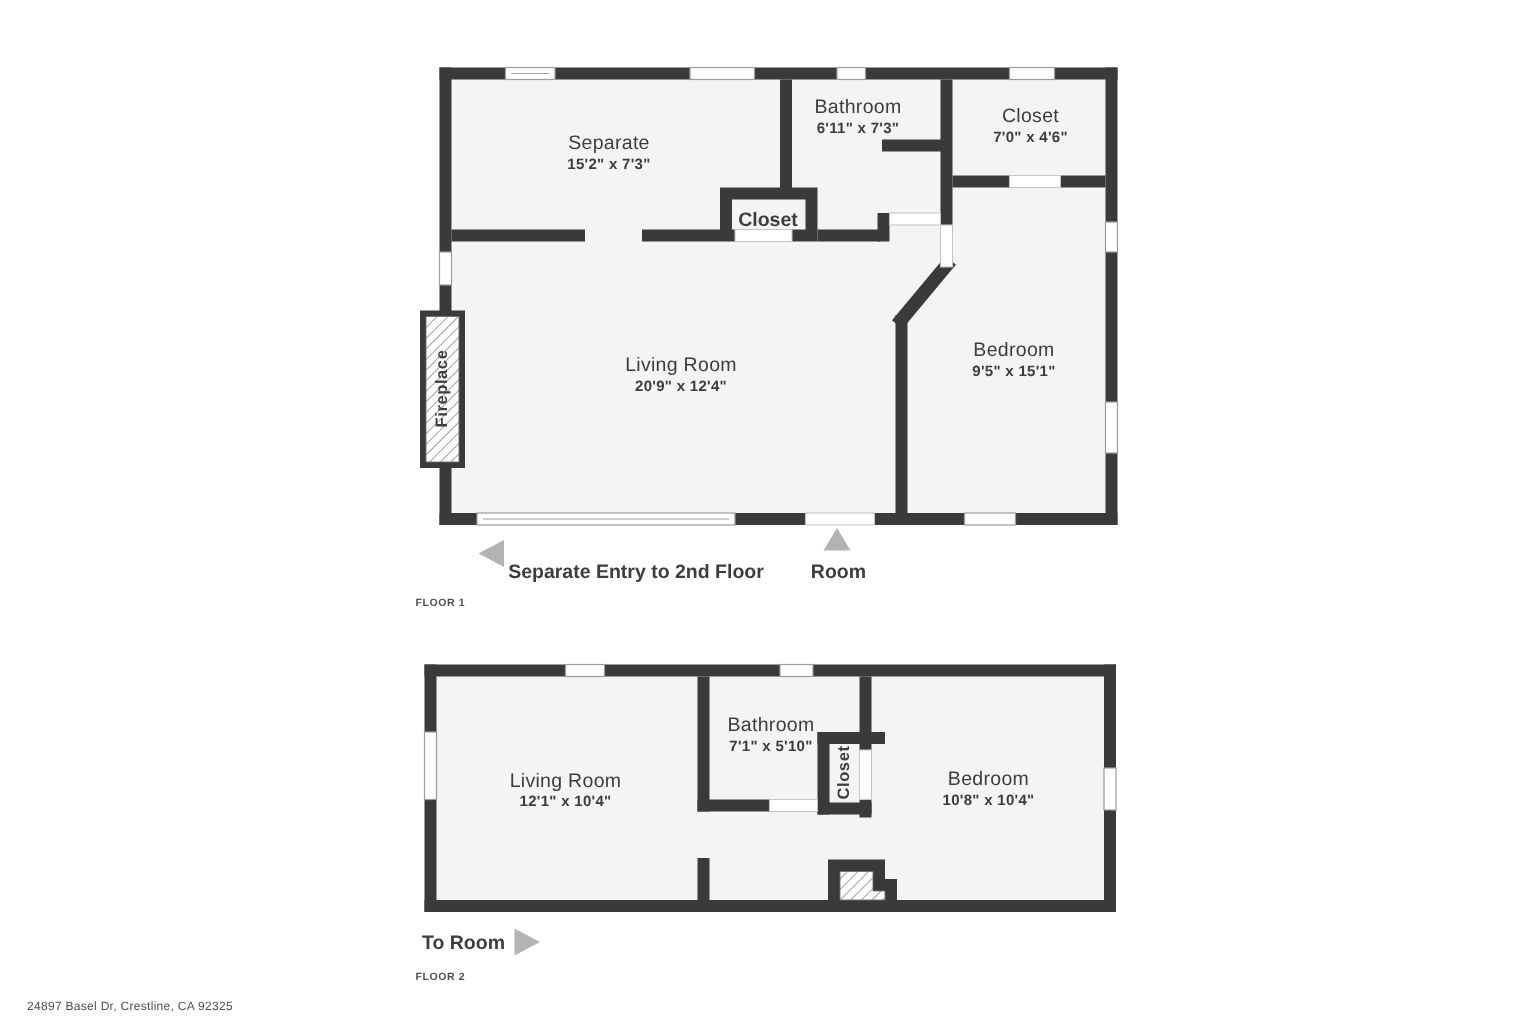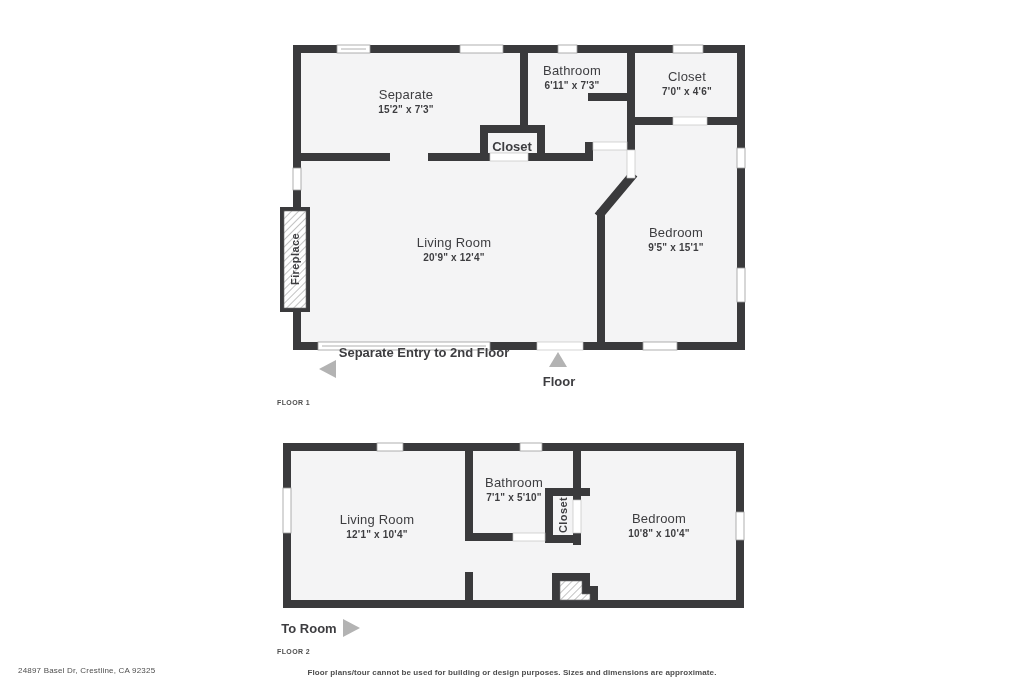--- a/index.html
+++ b/index.html
@@ -146,37 +146,36 @@
   <div class="lbl" style="left:454px;top:250px">
     <div class="room-name">Living Room</div>
     <div class="room-dim">20'9" x 12'4"</div>
   </div>
   <div class="lbl" style="left:676px;top:240px">
     <div class="room-name">Bedroom</div>
     <div class="room-dim">9'5" x 15'1"</div>
   </div>
   <div class="lbl rot rot-sm" style="left:295px;top:259px">Fireplace</div>
 
-  <div class="annot" style="left:424px;top:352px">Separate Entry to 2nd Floor</div>
-  <div class="annot" style="left:559px;top:381px">Floor</div>
+  <div class="annot" style="left:424px;top:381px">Separate Entry to 2nd Floor</div>
+  <div class="annot" style="left:559px;top:381px">Room</div>
   <div class="floor-tag" style="left:277px;top:399px">FLOOR 1</div>
 
   <div class="lbl" style="left:377px;top:527px">
     <div class="room-name">Living Room</div>
     <div class="room-dim">12'1" x 10'4"</div>
   </div>
   <div class="lbl" style="left:514px;top:490px">
     <div class="room-name">Bathroom</div>
     <div class="room-dim">7'1" x 5'10"</div>
   </div>
   <div class="lbl rot rot-sm" style="left:563px;top:515px">Closet</div>
   <div class="lbl" style="left:659px;top:526px">
     <div class="room-name">Bedroom</div>
     <div class="room-dim">10'8" x 10'4"</div>
   </div>
 
   <div class="annot" style="left:309px;top:628px">To Room</div>
   <div class="floor-tag" style="left:277px;top:648px">FLOOR 2</div>
 
   <div class="address">24897 Basel Dr, Crestline, CA 92325</div>
-  <div class="disclaimer">Floor plans/tour cannot be used for building or design purposes. Sizes and dimensions are approximate.</div>
 
 </div>
 
 </body></html>

